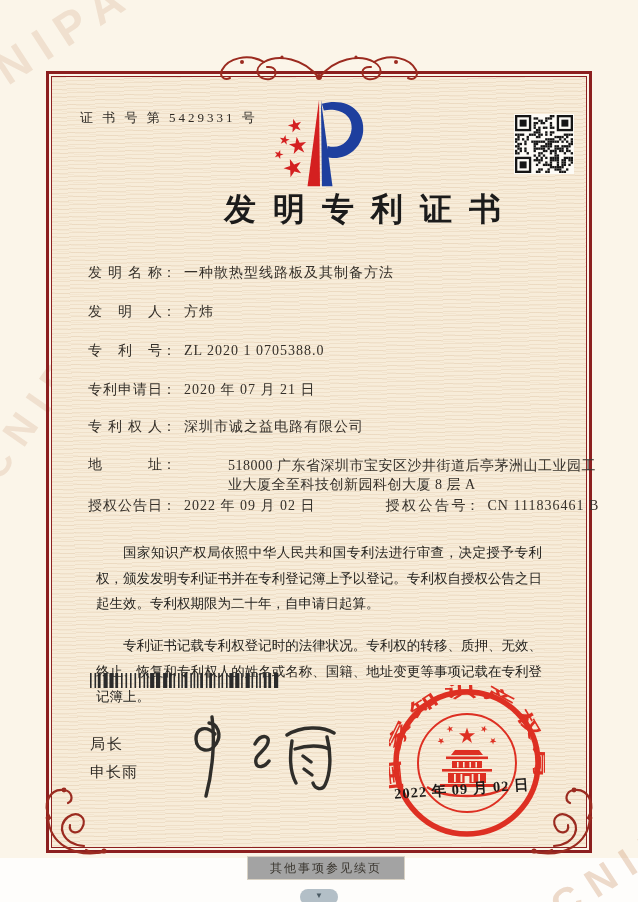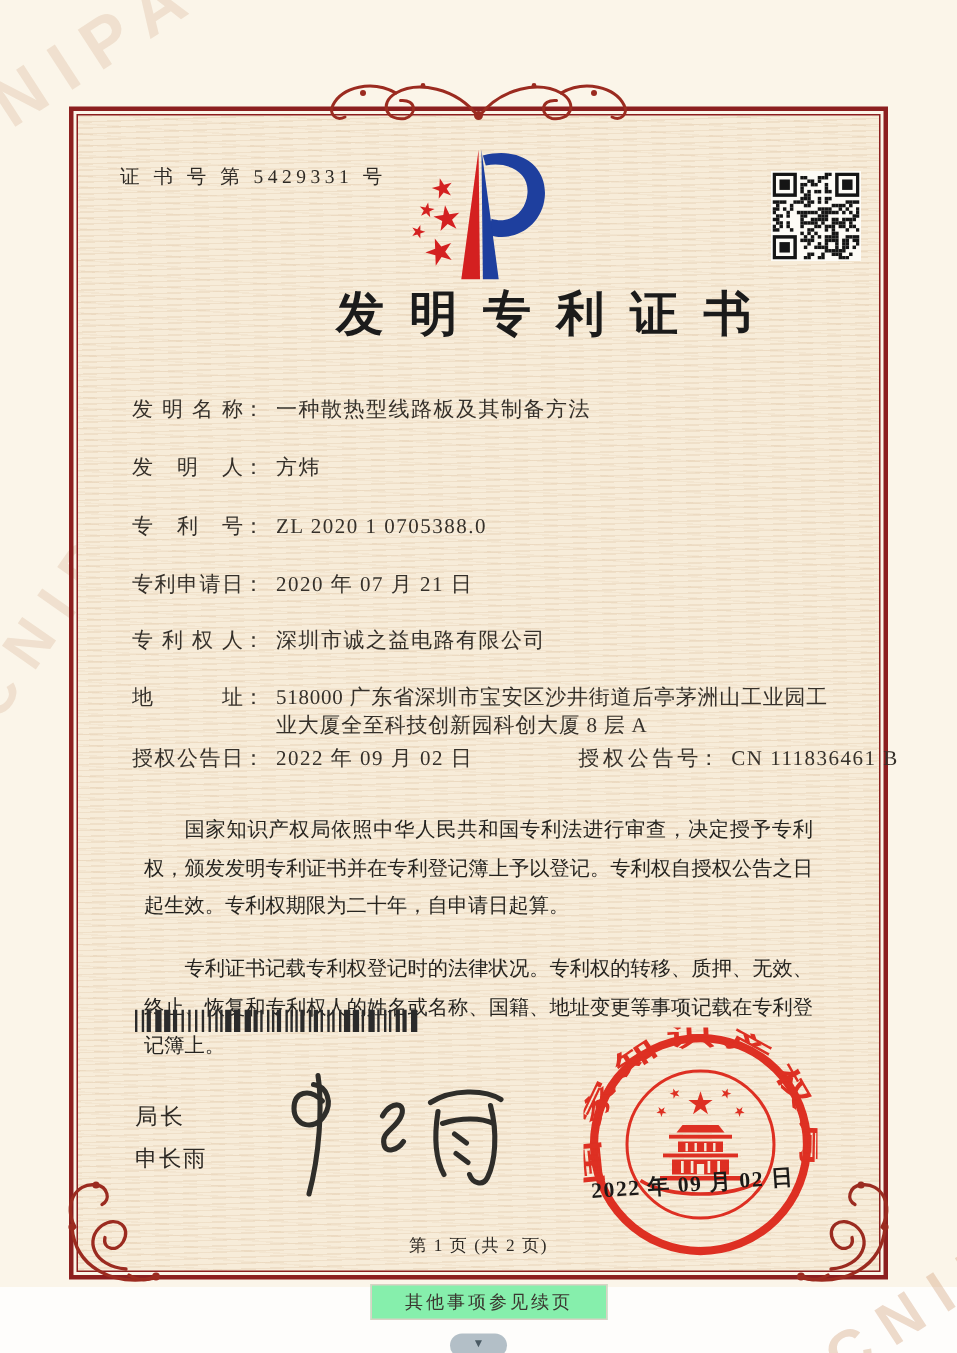--- a/index.html
+++ b/index.html
@@ -30,42 +30,42 @@
 
   .title{position:absolute;left:0;top:188px;width:518px;text-align:right;
          font-size:32px;font-weight:bold;color:#1b1b1b;letter-spacing:17px;padding-left:17px;
          box-sizing:border-box;}
 
   .row{position:absolute;left:88px;font-size:14px;color:#35302a;white-space:nowrap;}
   .flabel{display:inline-block;width:74px;text-align:justify;text-align-last:justify;}
   .fcolon{display:inline-block;margin-right:8px;}
   .fvalue{letter-spacing:1px;}
   .fvalue.wrap{display:inline-block;width:380px;white-space:normal;vertical-align:top;
-               line-height:19px;letter-spacing:0.5px;}
+               line-height:19px;letter-spacing:0.5px;margin-left:44px;}
   .flabel2{display:inline-block;width:80px;text-align:justify;text-align-last:justify;margin-left:70px;}
 
   .paras{position:absolute;left:80px;top:524px;width:478px;font-size:13.5px;line-height:1.9;
          color:#262420;text-align:justify;}
   .paras p{margin:16px;text-indent:2em;}
 
   .barcode{position:absolute;left:90px;top:673px;}
 
   .sig-title{position:absolute;left:90px;top:735px;font-size:15px;color:#2e2a25;letter-spacing:2px;}
   .sig-name{position:absolute;left:90px;top:763px;font-size:15px;color:#2e2a25;letter-spacing:1px;}
   .sig-hand{position:absolute;left:175px;top:712px;}
 
   .seal{position:absolute;left:389px;top:685px;opacity:0.92;}
   .seal-date{position:absolute;left:394px;top:780px;font-size:14.5px;font-weight:bold;color:#1c1a18;
              transform:rotate(-4deg);letter-spacing:1px;white-space:nowrap;}
 
   .page-info{position:absolute;left:0;top:823px;width:638px;text-align:center;
              font-size:11.5px;color:#2e2a25;letter-spacing:1px;}
 
   .bottom-strip{position:absolute;left:0;top:858px;width:638px;height:44px;background:#fefdfb;}
-  .cont-tab{position:absolute;left:247px;top:856px;width:158px;height:24px;background:#86efac;
+  .cont-tab{position:absolute;left:247px;top:856px;width:158px;height:24px;background:#a3a3a3;
             border:1px solid #d9d2c4;box-sizing:border-box;text-align:center;line-height:22px;
             font-size:12px;color:#3a362f;letter-spacing:2px;}
   .scroll-pill{position:absolute;left:300px;top:889px;width:38px;height:16px;background:#b3bfc7;
                border-radius:9px;text-align:center;line-height:13px;font-size:8px;color:#4a5a64;
                cursor:pointer;}
 </style>
 </head>
 <body>
 
 <div class="page">
@@ -481,21 +481,20 @@
         <rect x="8.4" y="-1" width="1.6" height="5.5"></rect>
       <rect x="-13" y="11" width="1.8" height="8"></rect>
         <rect x="-6.5" y="11" width="1.8" height="8"></rect>
       <rect x="4.7" y="11" width="1.8" height="8"></rect>
         <rect x="11.2" y="11" width="1.8" height="8"></rect>
       <rect x="-2.4" y="13" width="4.8" height="7"></rect>
     </g>
   </svg>
   <div class="seal-date">2022 年 09 月 02 日</div>
 
-  <div class="page-info">第 1 页 (共 2 页)</div>
 
   <div class="bottom-strip"></div>
   <div class="wm" style="left:540px;top:838px;font-size:40px;color:rgba(206,152,112,0.35);z-index:3;">CNIPA</div>
   <div class="cont-tab">其他事项参见续页</div>
   <div class="scroll-pill">
     <span>▼</span>
   </div>
 
 </div>
 

